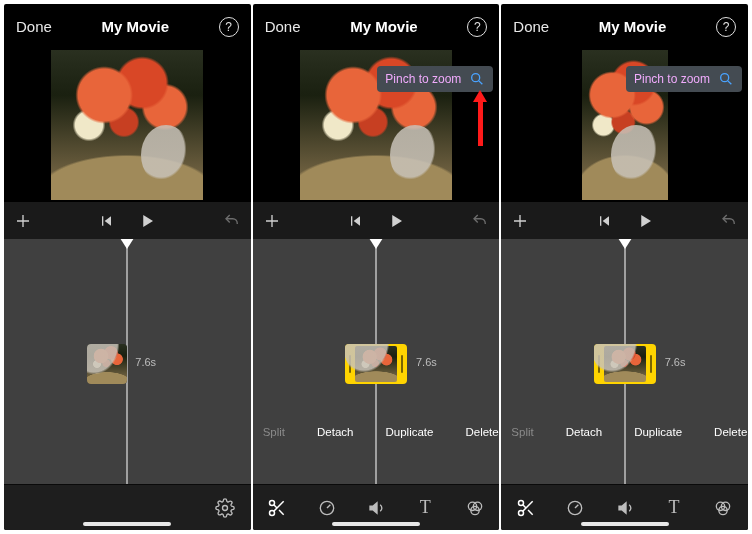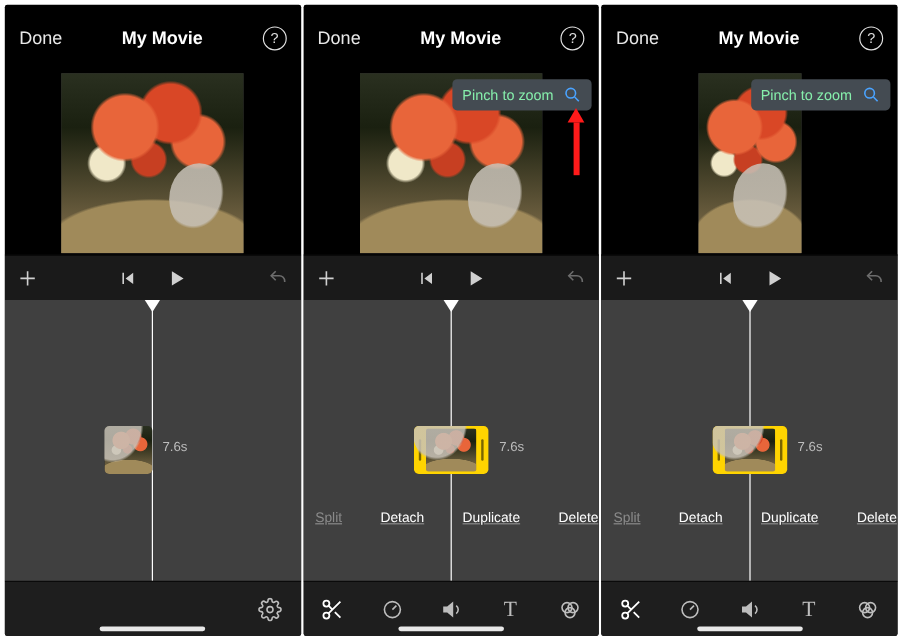--- a/index.html
+++ b/index.html
@@ -22,21 +22,21 @@
     flex: 1;
     background: #000;
     position: relative;
     color: #fff;
     border-radius: 2px;
     overflow: hidden;
     display: flex;
     flex-direction: column;
   }
   .topbar {
-    height: 56px;
+    height: 45px;
     display: flex;
     align-items: center;
     justify-content: space-between;
     padding: 0 12px;
     font-size: 15px;
   }
   .title { font-weight: 700; }
   .done { font-size: 15px; color: #e8e8e8; }
   .help-btn {
     width: 20px; height: 20px;
@@ -84,21 +84,21 @@
     position: absolute;
     top: 62px;
     right: 6px;
     background: #444b52;
     border-radius: 4px;
     padding: 5px 8px;
     display: flex;
     align-items: center;
     gap: 8px;
     font-size: 12px;
-    color: #86efac;
+    color: #f0abfc;
   }
   .mag-icon {
     display: inline-flex;
     width: 16px; height: 16px;
   }
   .mag-icon svg { width: 16px; height: 16px; }
   .arrow {
     position: absolute;
     top: 86px;
     right: 12px;
@@ -194,21 +194,20 @@
   }
   .tool-labels {
     position: absolute;
     bottom: 40px;
     left: 0; right: 0;
     display: flex;
     justify-content: space-around;
     padding: 0 10px 6px 10px;
     font-size: 11.5px;
     color: #8a8a8a;
-    text-decoration: underline;
   }
   .tool-labels span.active { color: #fff; margin-left: 32px; }
   .bottombar {
     height: 46px;
     background: #1e1e1e;
     display: flex;
     align-items: center;
     justify-content: space-around;
     color: #bdbdbd;
     border-top: 1px solid #0a0a0a;

